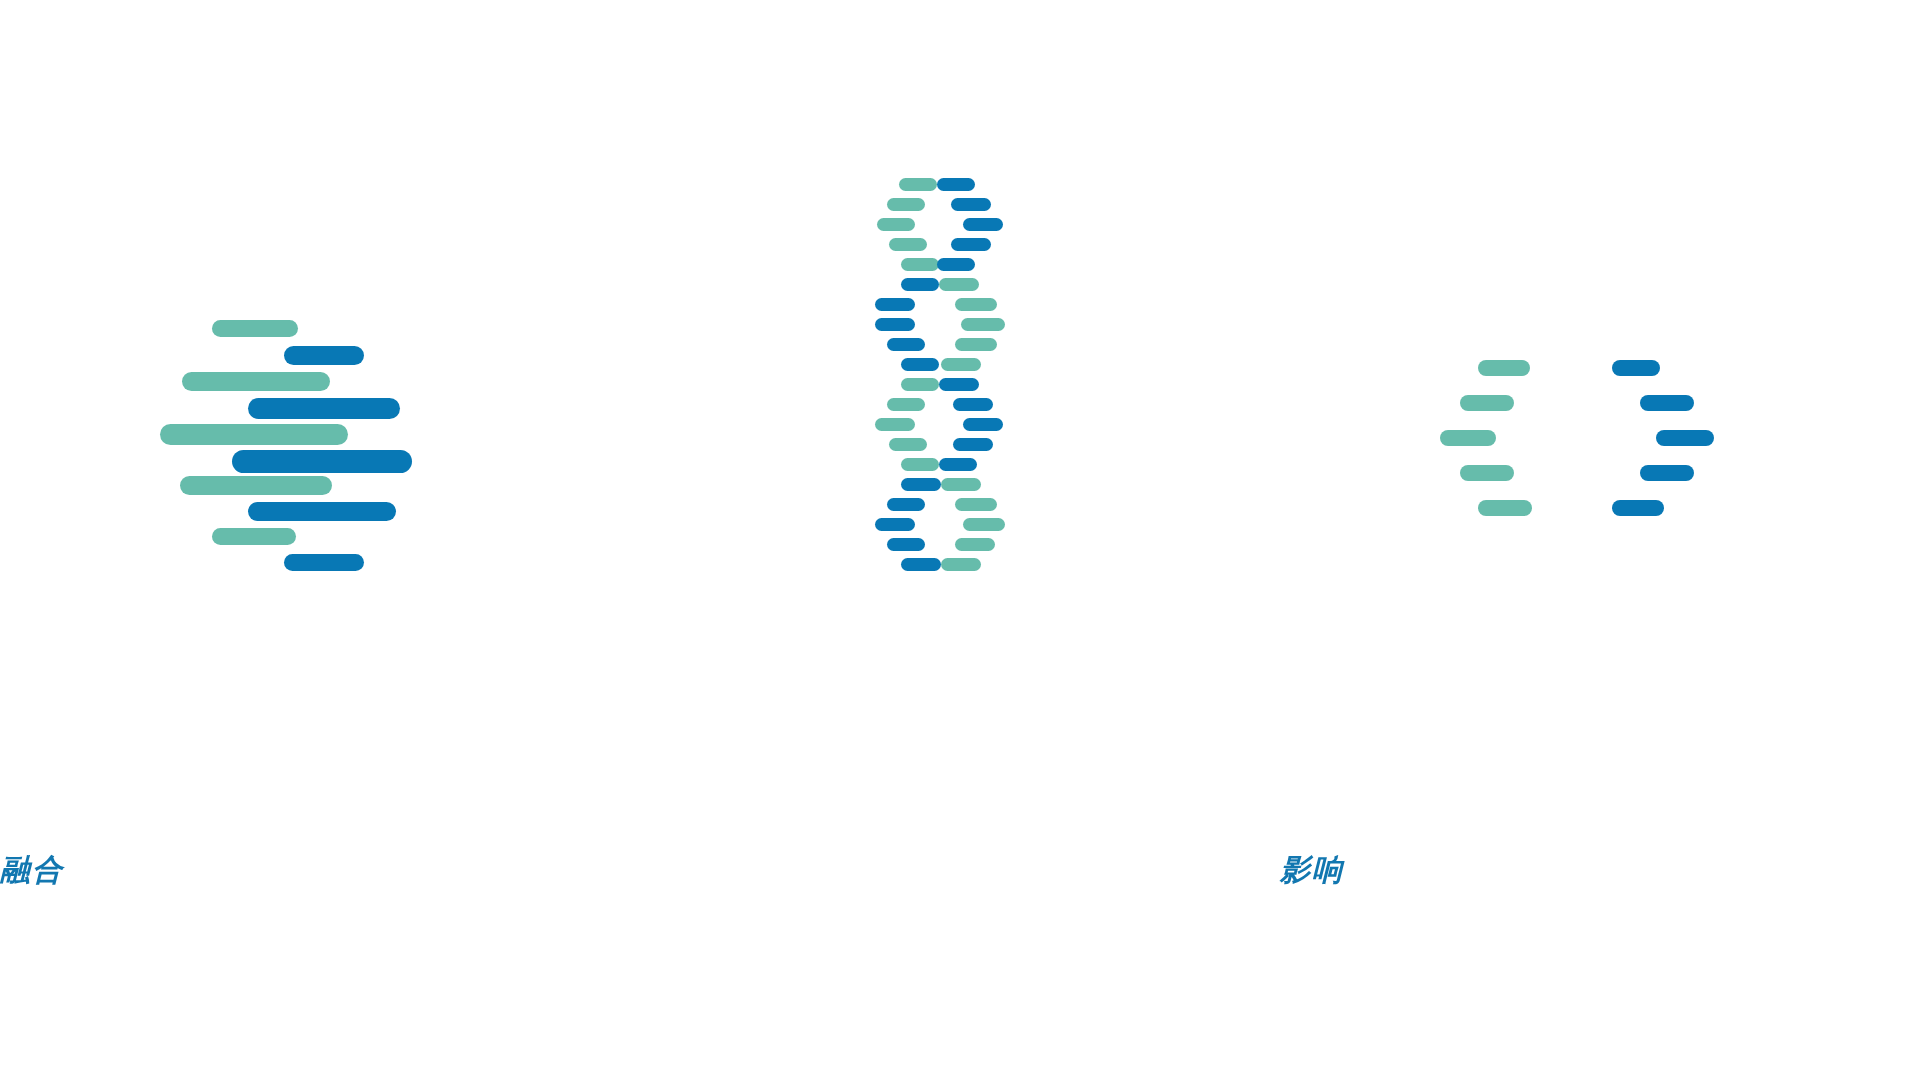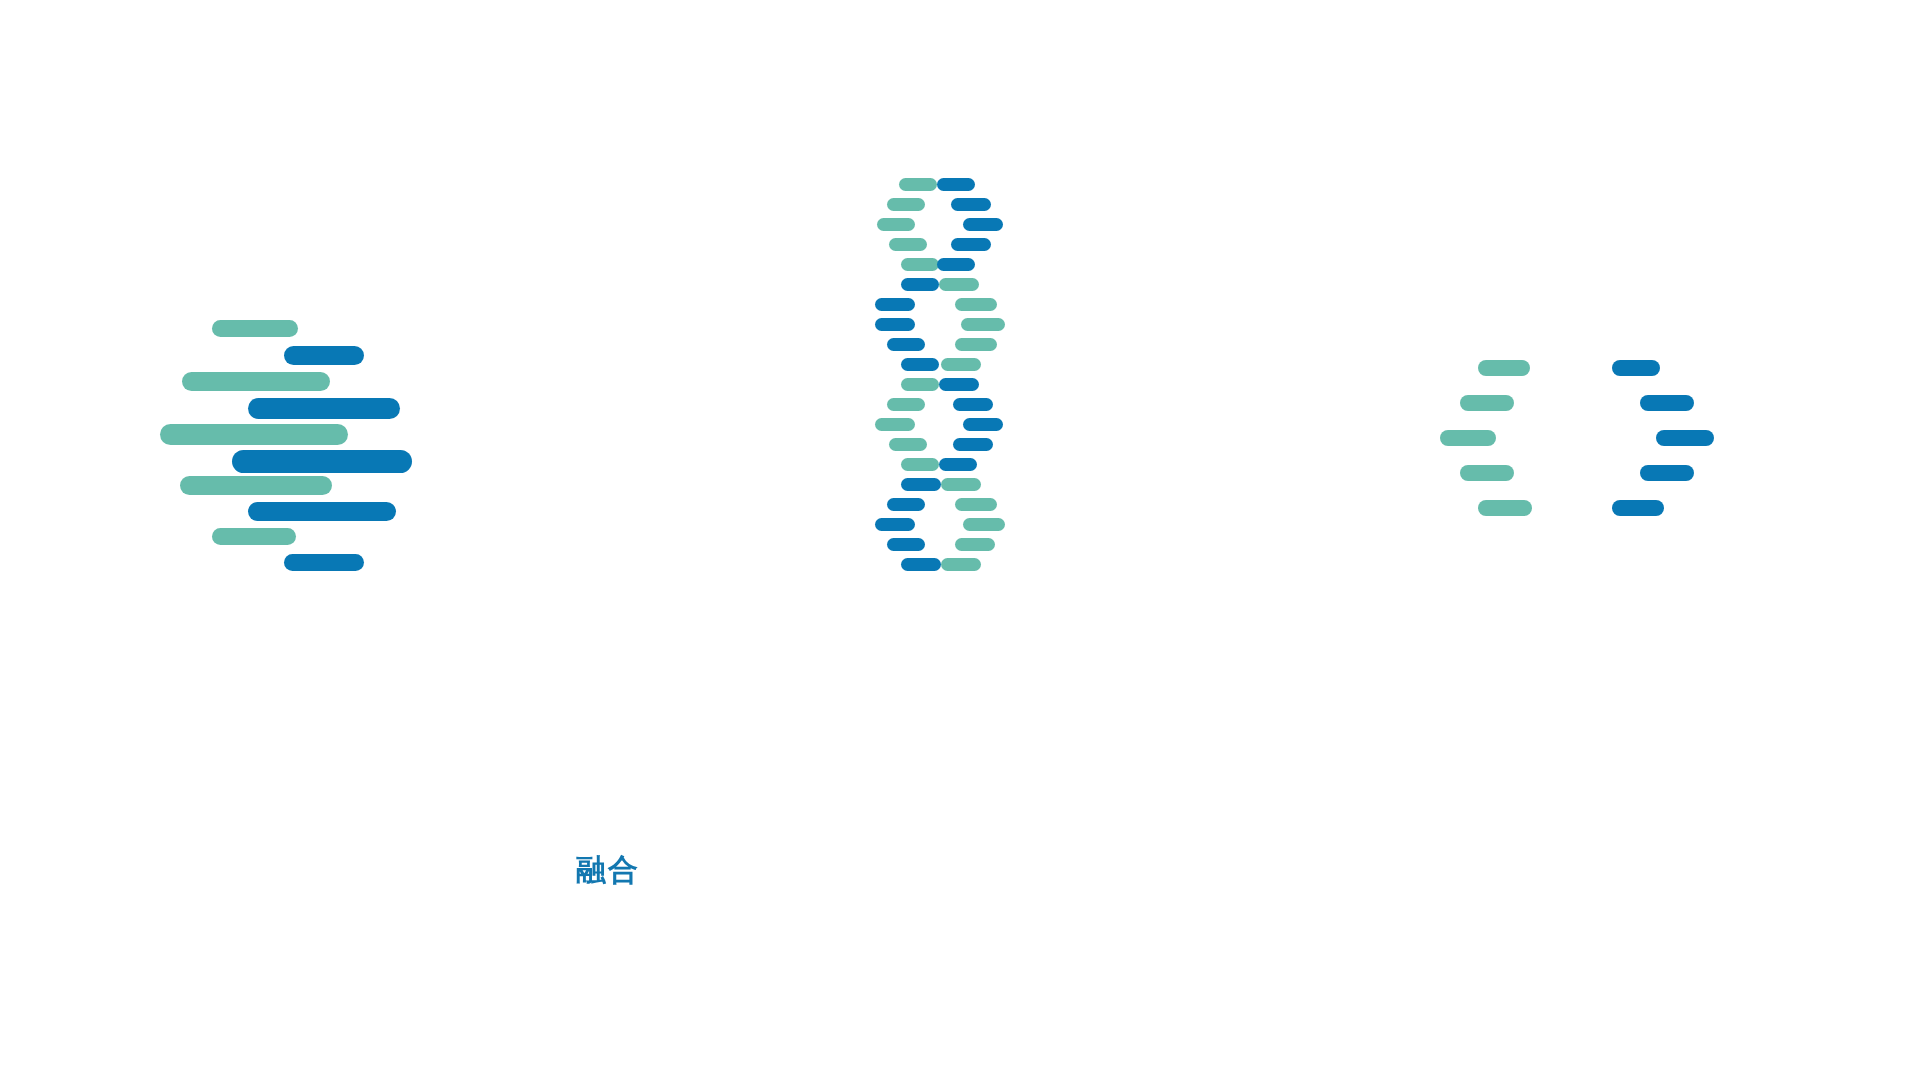--- a/index.html
+++ b/index.html
@@ -61,26 +61,27 @@
   .bar {
     position: absolute;
     border-radius: 999px;
   }
 
   .label {
     position: absolute;
     top: 855px;
     left: 0;
     right: 0;
-    text-align: right;
+    text-align: left;
     font-size: 30px;
     font-weight: bold;
     letter-spacing: 2px;
     line-height: 1;
     white-space: nowrap;
+    font-style: italic;
   }
 </style>
 </head>
 <body style="background: rgb(255, 255, 255);">
 
 <div class="stage">
 
   <div class="panel">
     <div class="figure fig-fusion">
         <div class="bar" style="left: 52px; top: 0px; width: 86px; height: 17px; background: rgb(102, 188, 171);"></div>
@@ -148,15 +149,16 @@
         <div class="bar" style="left: 20px; top: 35px; width: 54px; height: 16px; background: rgb(102, 188, 171);"></div>
         <div class="bar" style="left: 0px; top: 70px; width: 56px; height: 16px; background: rgb(102, 188, 171);"></div>
         <div class="bar" style="left: 20px; top: 105px; width: 54px; height: 16px; background: rgb(102, 188, 171);"></div>
         <div class="bar" style="left: 38px; top: 140px; width: 54px; height: 16px; background: rgb(102, 188, 171);"></div>
         <div class="bar" style="left: 172px; top: 0px; width: 48px; height: 16px; background: rgb(8, 120, 181);"></div>
         <div class="bar" style="left: 200px; top: 35px; width: 54px; height: 16px; background: rgb(8, 120, 181);"></div>
         <div class="bar" style="left: 216px; top: 70px; width: 58px; height: 16px; background: rgb(8, 120, 181);"></div>
         <div class="bar" style="left: 200px; top: 105px; width: 54px; height: 16px; background: rgb(8, 120, 181);"></div>
         <div class="bar" style="left: 172px; top: 140px; width: 52px; height: 16px; background: rgb(8, 120, 181);"></div>
       </div>
+    <div class="label" style="color: rgb(18, 119, 176);">影响</div>
   </div>
 
 </div>
 
 </body></html>

